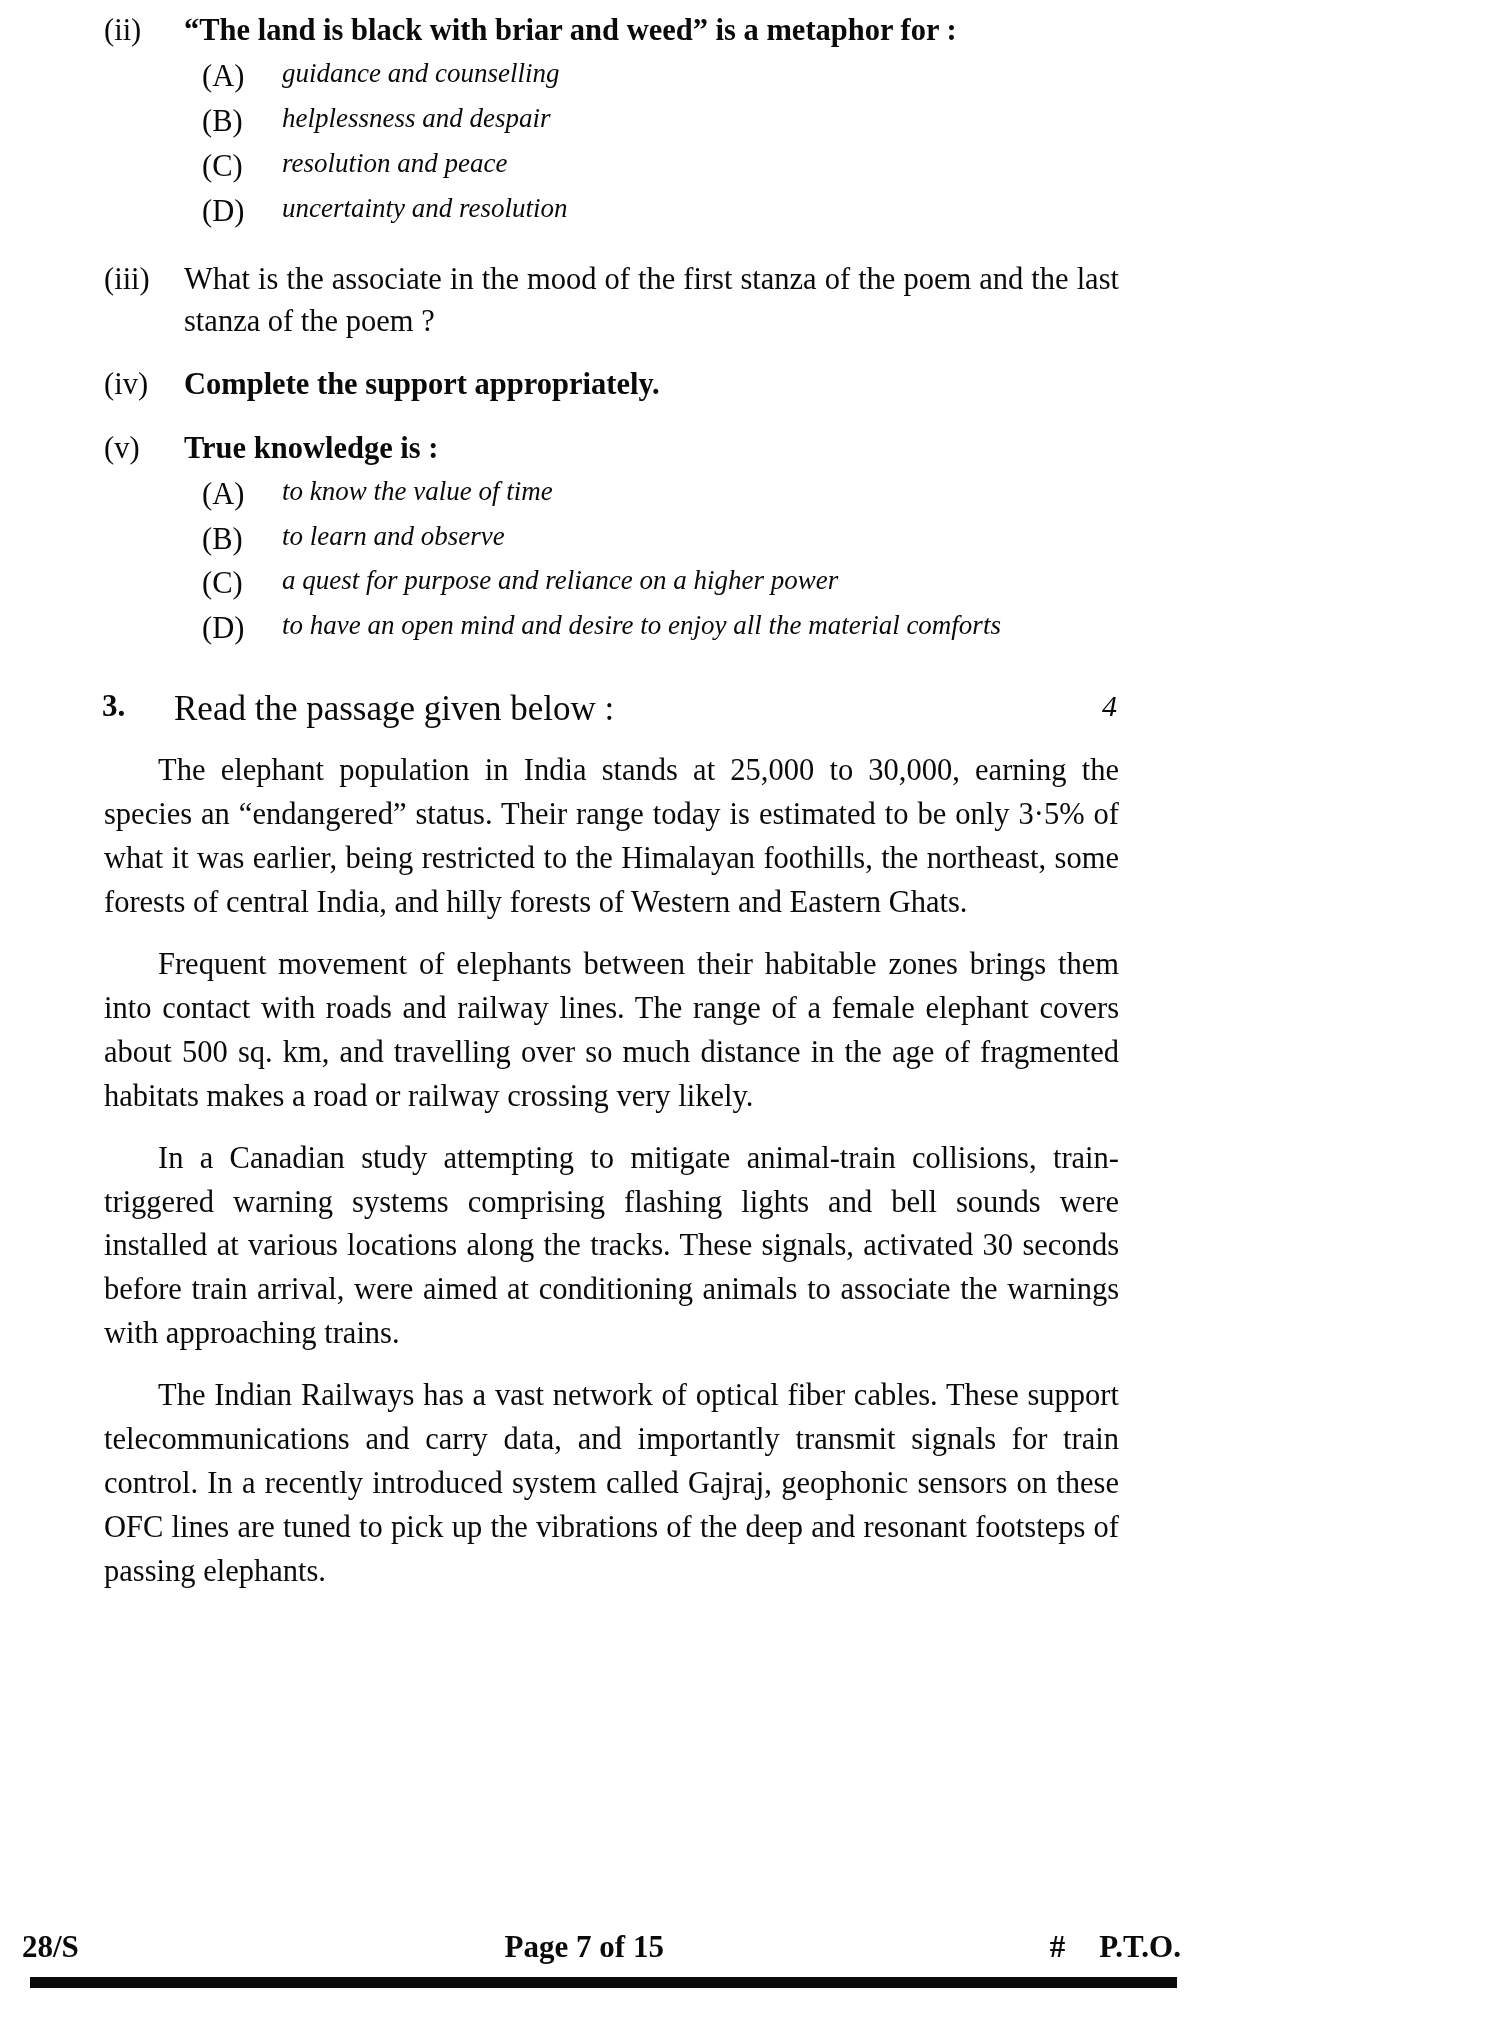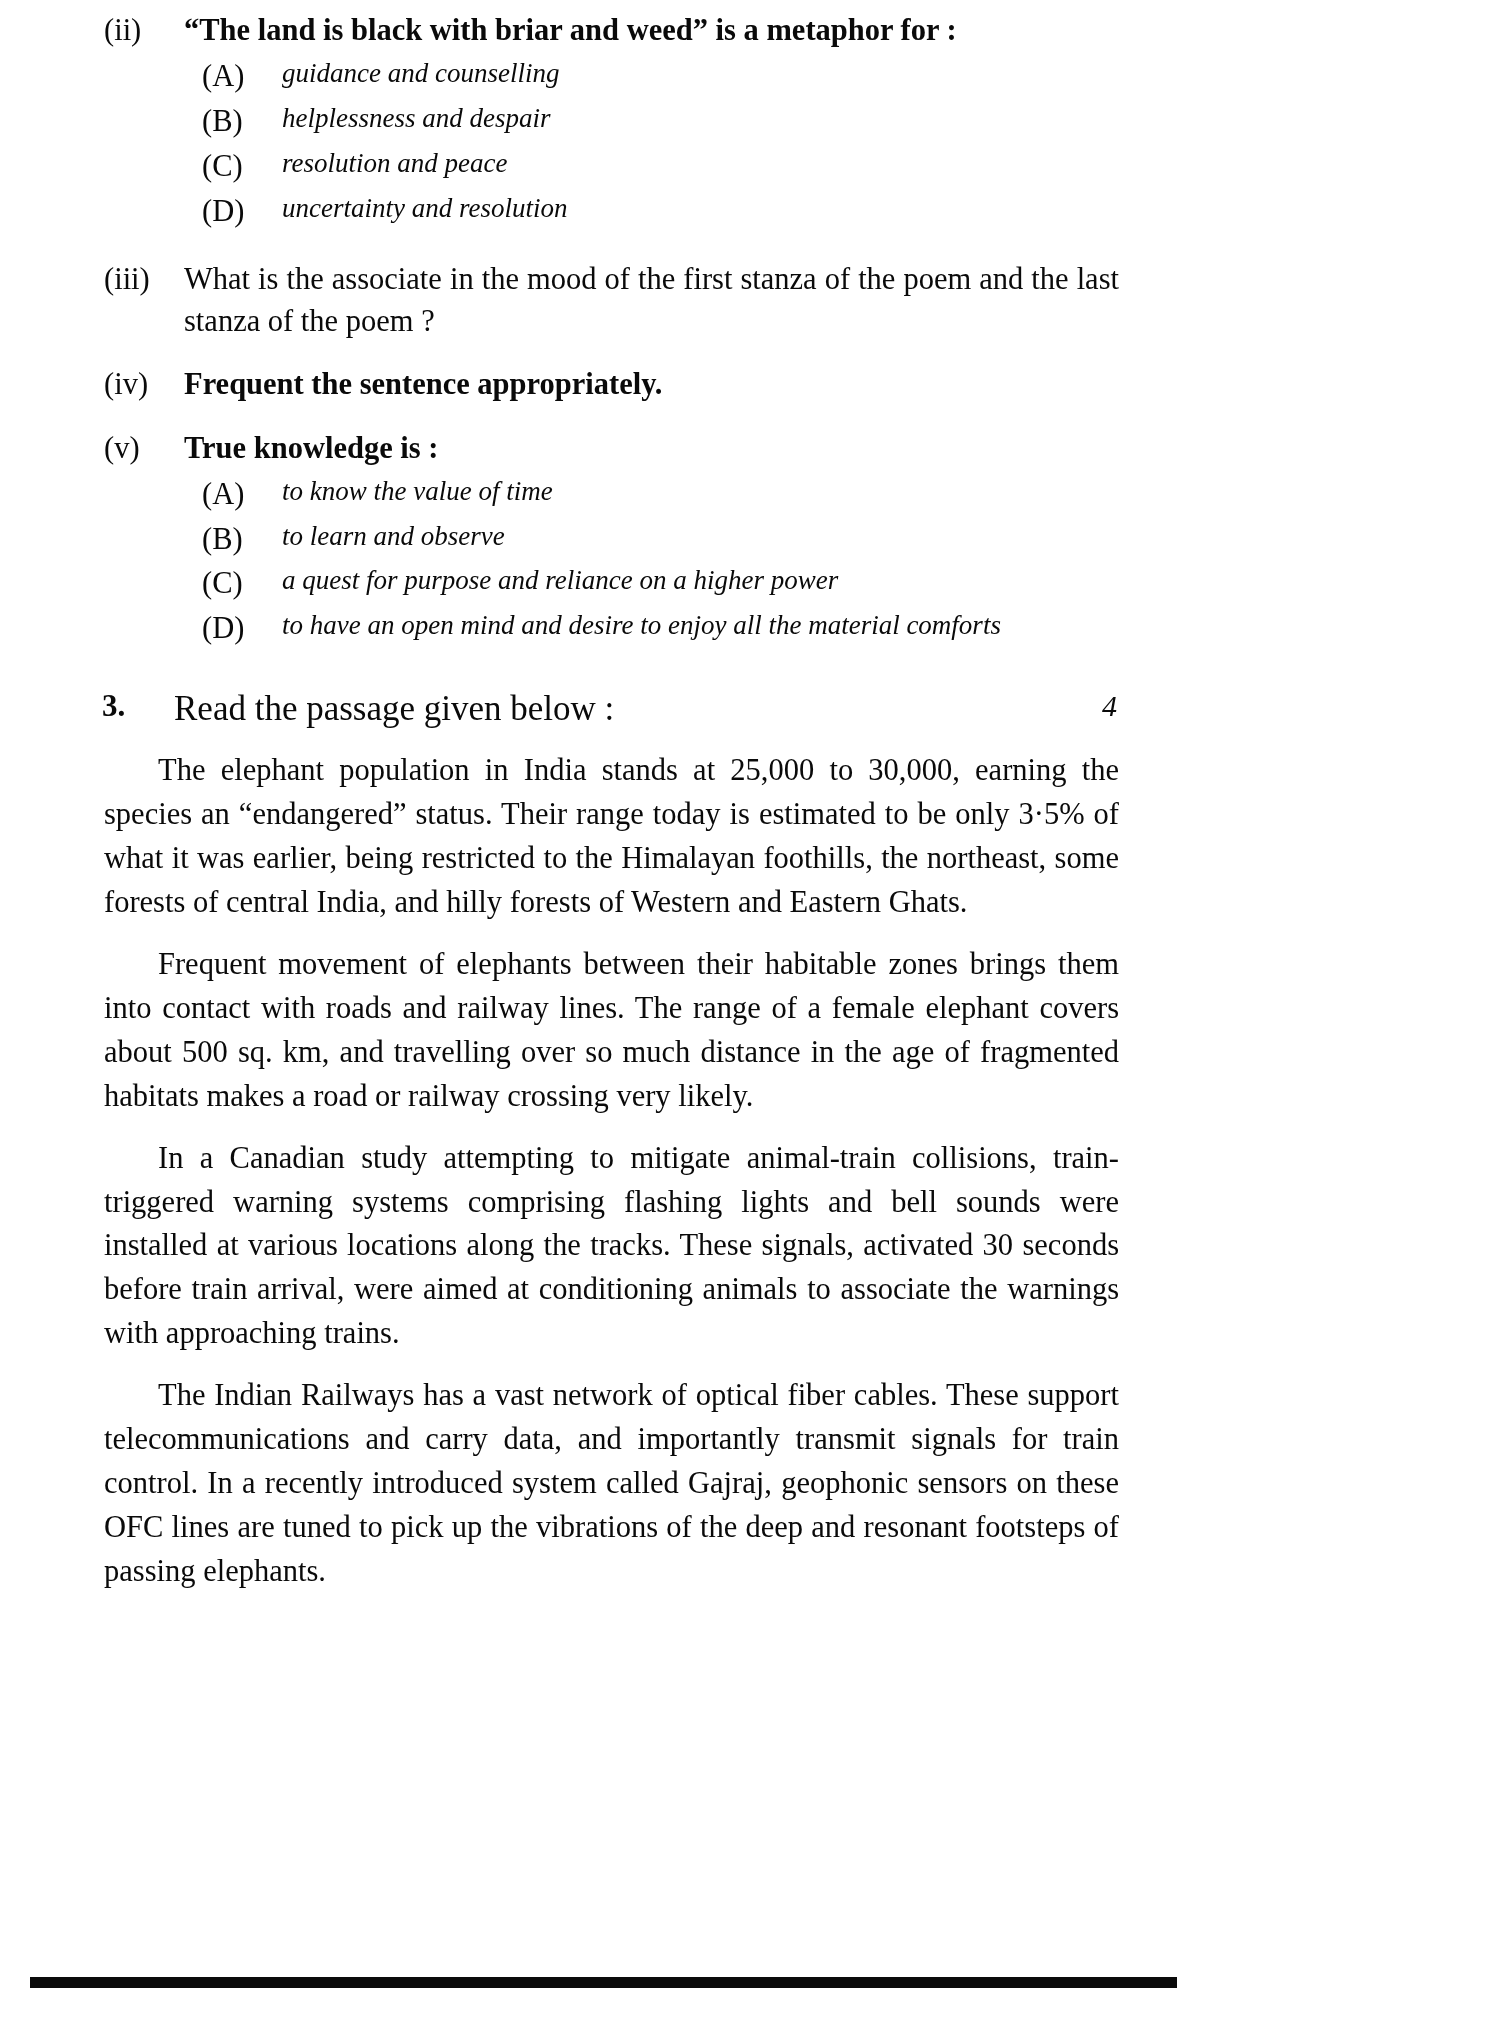--- a/index.html
+++ b/index.html
@@ -199,21 +199,21 @@
     </div>
 
     <div class="q-row" style="margin-top:27px;justify-content:space-between;">
       <div class="q-num">(iii)</div>
       <div class="q-body" style="text-align-last:left;">What is the associate in the mood of the first stanza of the poem and the last stanza of the poem ?</div>
     </div>
 
     <div class="q-row" style="margin-top:22px;">
       <div class="q-num">(iv)</div>
       <div class="q-body nojust">
-        <div>Frequent the sentence appropriately.</div>
+        <div>Complete the support appropriately.</div>
       </div>
     </div>
 
     <div class="q-row" style="margin-top:22px;">
       <div class="q-num">(v)</div>
       <div class="q-body nojust">True knowledge is :</div>
     </div>
     <div class="options-block">
       <div class="opt-row">
         <div class="opt-letter">(A)</div>
@@ -242,16 +242,24 @@
     <div class="passage">
       <p>The elephant population in India stands at 25,000 to 30,000, earning the species an “endangered” status. Their range today is estimated to be only 3·5% of what it was earlier, being restricted to the Himalayan foothills, the northeast, some forests of central India, and hilly forests of Western and Eastern Ghats.</p>
       <p>Frequent movement of elephants between their habitable zones brings them into contact with roads and railway lines. The range of a female elephant covers about 500 sq. km, and travelling over so much distance in the age of fragmented habitats makes a road or railway crossing very likely.</p>
       <p>In a Canadian study attempting to mitigate animal-train collisions, train-triggered warning systems comprising flashing lights and bell sounds were installed at various locations along the tracks. These signals, activated 30 seconds before train arrival, were aimed at conditioning animals to associate the warnings with approaching trains.</p>
       <p>The Indian Railways has a vast network of optical fiber cables. These support telecommunications and carry data, and importantly transmit signals for train control. In a recently introduced system called Gajraj, geophonic sensors on these OFC lines are tuned to pick up the vibrations of the deep and resonant footsteps of passing elephants.</p>
     </div>
 
   </div>
 
   <div class="footer">
+    <div class="footer-row">
+      <div class="footer-left">28/S</div>
+      <div class="footer-center">Page 7 of 15</div>
+      <div class="footer-right">
+        <span>#</span>
+        <span>P.T.O.</span>
+      </div>
+    </div>
     <div class="footer-rule"></div>
   </div>
 
 </div>
 
 </body></html>

